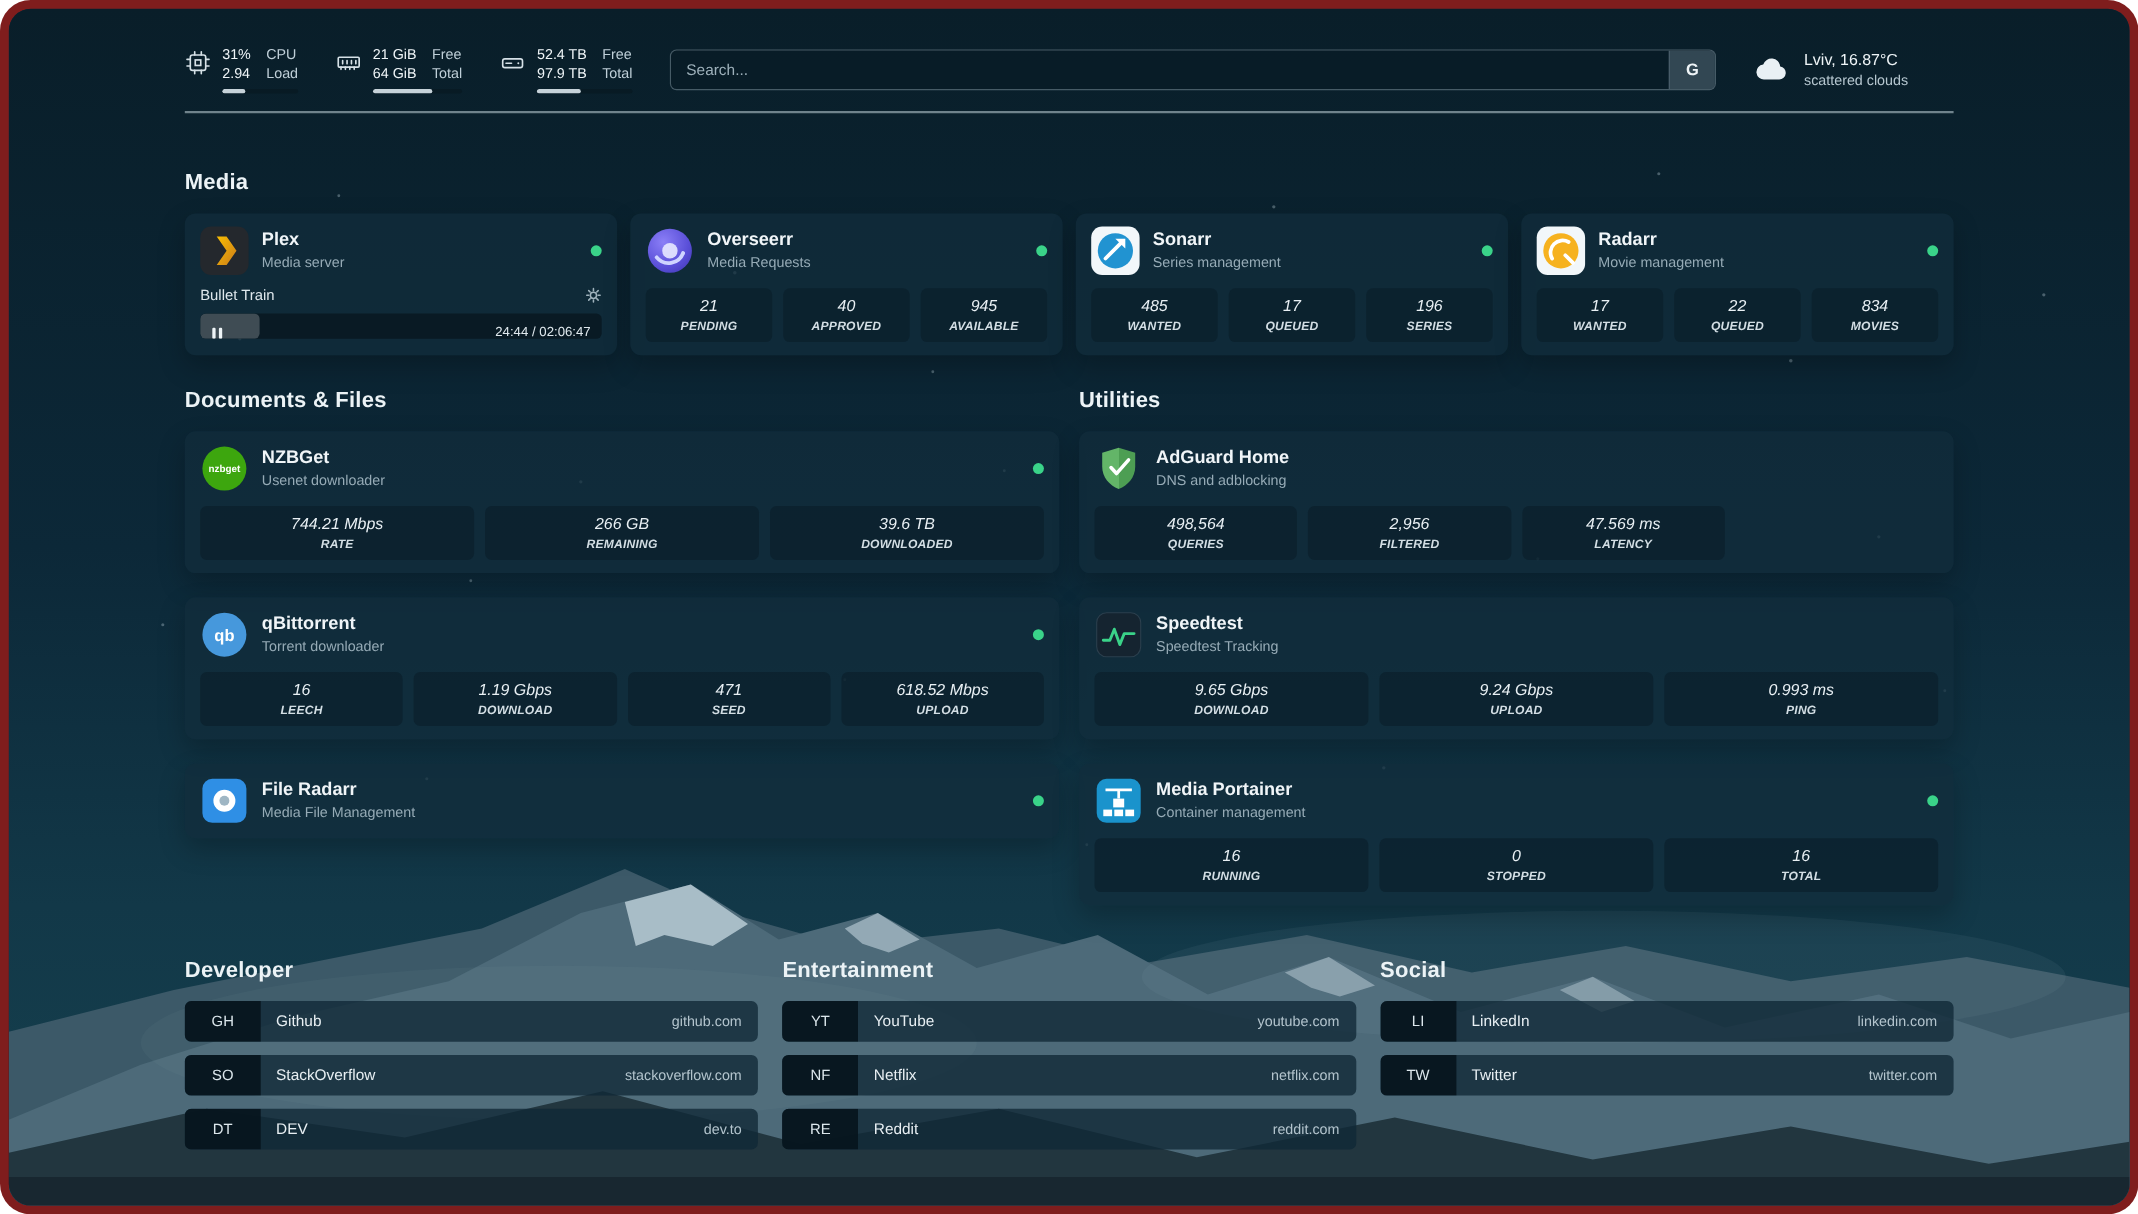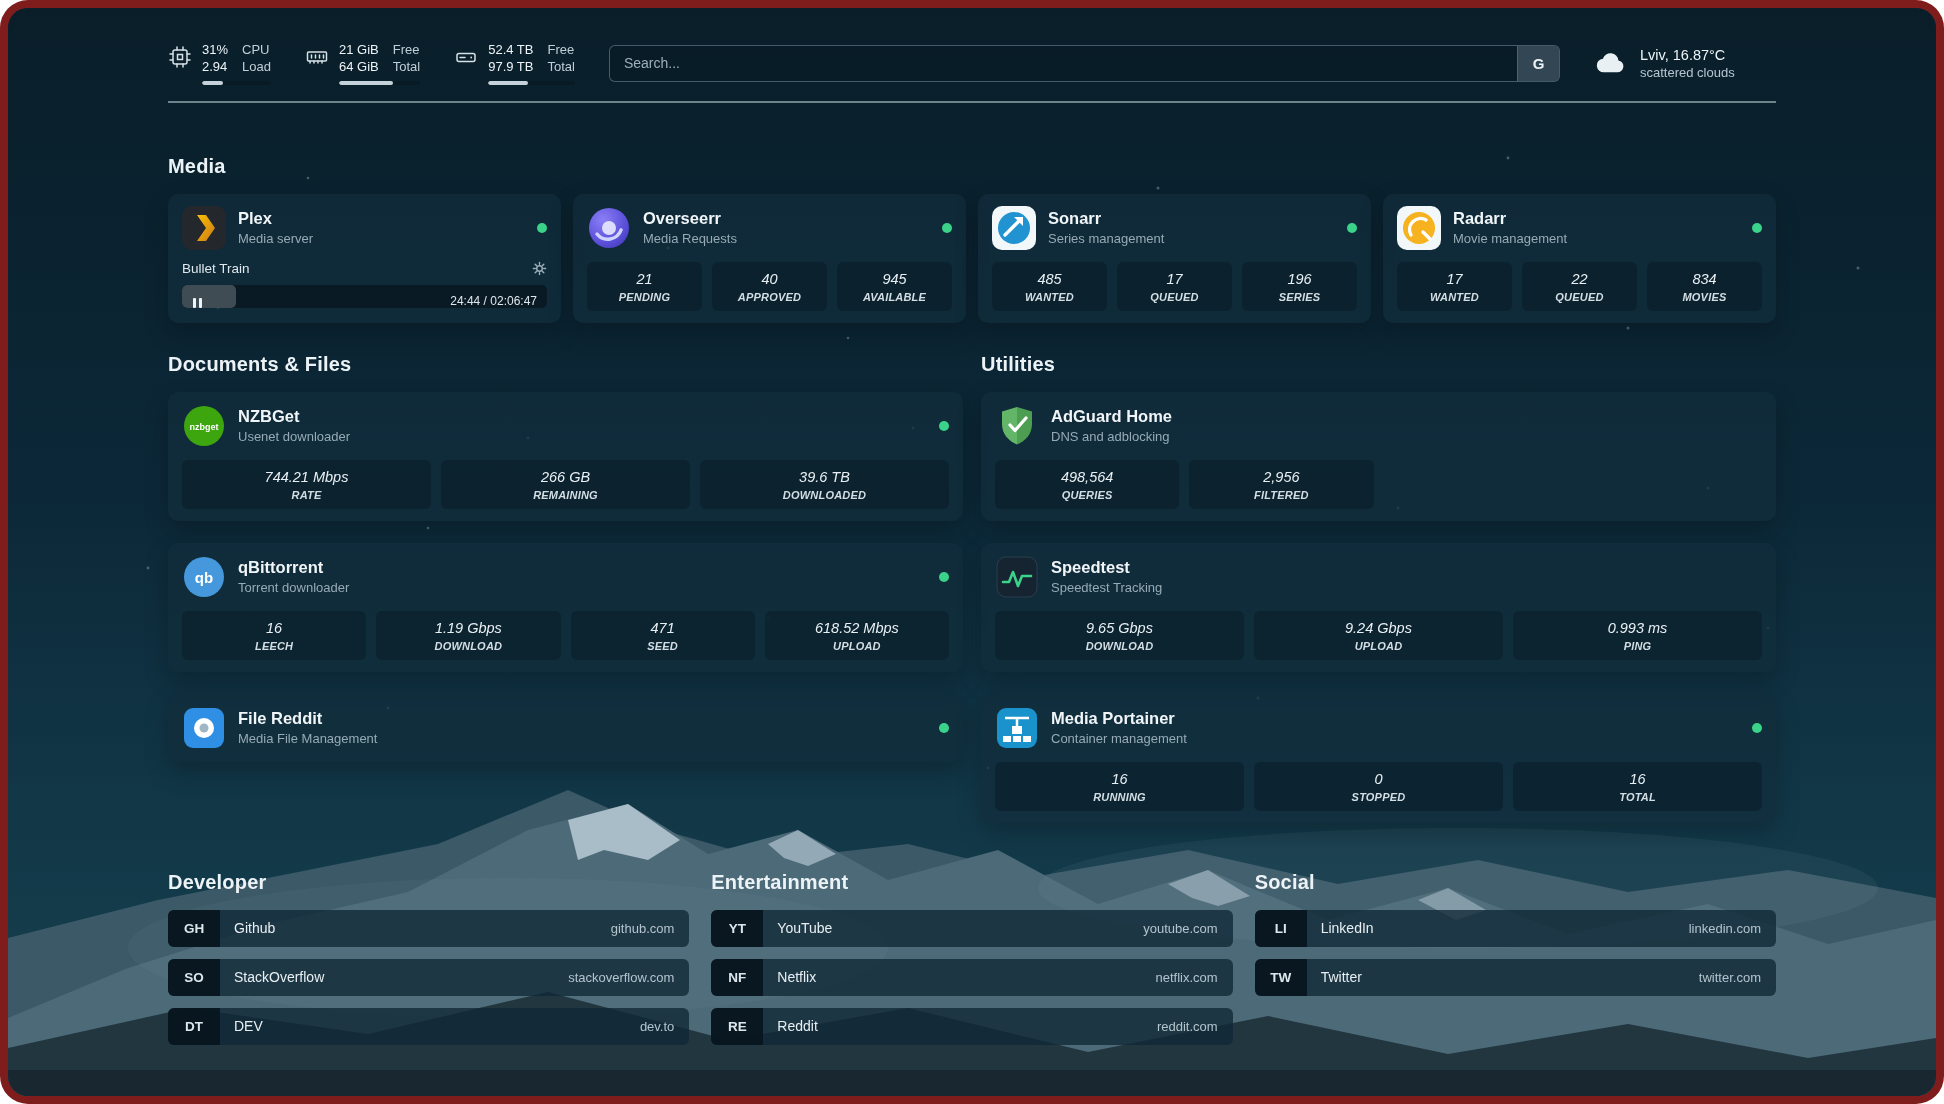--- a/index.html
+++ b/index.html
@@ -92,22 +92,22 @@
     display: flex; align-items: flex-end; position: relative; overflow: hidden; }
   .plex-fill { position: absolute; left: 0; top: 0; bottom: 0; width: 54px;
     background: rgba(255,255,255,.22); border-radius: 5px; }
   .pause { position: relative; margin-left: 11px; display: flex; gap: 3px; }
   .pause i { width: 3px; height: 10px; background: #eef4f7; display: block; border-radius: 1px; }
   .plex-time { margin-left: auto; margin-right: 10px; font-size: 12px; color: #dfe8ed; position: relative; }
 
   
   .bm { display: flex; align-items: stretch; height: 37px; background: rgba(15,40,54,.78);
     border-radius: 6px; overflow: hidden; margin-bottom: 12px; text-decoration: none; cursor: pointer; }
-  .bm-abbr { width: 52px; background: rgba(6,19,27,.88); color: #dce7ec; font-size: 13.5px;
-    display: flex; align-items: center; justify-content: center; font-weight: 700; flex: 0 0 auto; }
+  .bm-abbr { width: 69px; background: rgba(6,19,27,.88); color: #dce7ec; font-size: 13.5px;
+    display: flex; align-items: center; justify-content: center; font-weight: 400; flex: 0 0 auto; }
   .bm-name { display: flex; align-items: center; padding-left: 14px; font-size: 14px; color: #e8eff3; }
   .bm-url { margin-left: auto; display: flex; align-items: center; padding-right: 15px; font-size: 13px; color: #b3c4cd; }
 </style>
 </head>
 <body>
 
 <div class="frame">
 <div class="screen">
 
   <svg class="bgsvg" viewBox="0 0 1928 1088" preserveAspectRatio="none">
@@ -473,21 +473,21 @@
           <article class="card">
             <div class="card-head">
               <span class="app-icon">
                 <svg viewBox="0 0 44 44">
                   <rect x="2" y="2" width="40" height="40" rx="9" fill="#2f8fe5"></rect>
                   <circle cx="22" cy="22" r="10" fill="#fff"></circle>
                   <circle cx="22" cy="22" r="4.5" fill="#9fb6c4"></circle>
                 </svg>
               </span>
               <div class="app-meta">
-                <div class="app-name">File Reddit</div>
+                <div class="app-name">File Radarr</div>
                 <div class="app-sub">Media File Management</div>
               </div>
               <span class="dot"></span>
             </div>
           </article>
         </div>
       </div>
 
       <div>
         <h2 class="sec">Utilities</h2>
@@ -514,20 +514,24 @@
             </div>
             <div class="stats cols4">
               <div class="stat">
                 <div class="stat-value">498,564</div>
                 <div class="stat-label">QUERIES</div>
               </div>
               <div class="stat">
                 <div class="stat-value">2,956</div>
                 <div class="stat-label">FILTERED</div>
               </div>
+              <div class="stat">
+                <div class="stat-value">47.569 ms</div>
+                <div class="stat-label">LATENCY</div>
+              </div>
             </div>
           </article>
 
           <article class="card">
             <div class="card-head">
               <span class="app-icon">
                 <svg viewBox="0 0 44 44">
                   <rect x="2" y="2" width="40" height="40" rx="9" fill="#152430" stroke="#2b3f4d"></rect>
                   <polyline points="8,27 14,27 18,17 23,31 27,21 36,21" stroke="#3ad389" stroke-width="2.6" fill="none" stroke-linecap="round" stroke-linejoin="round"></polyline>
                 </svg>

